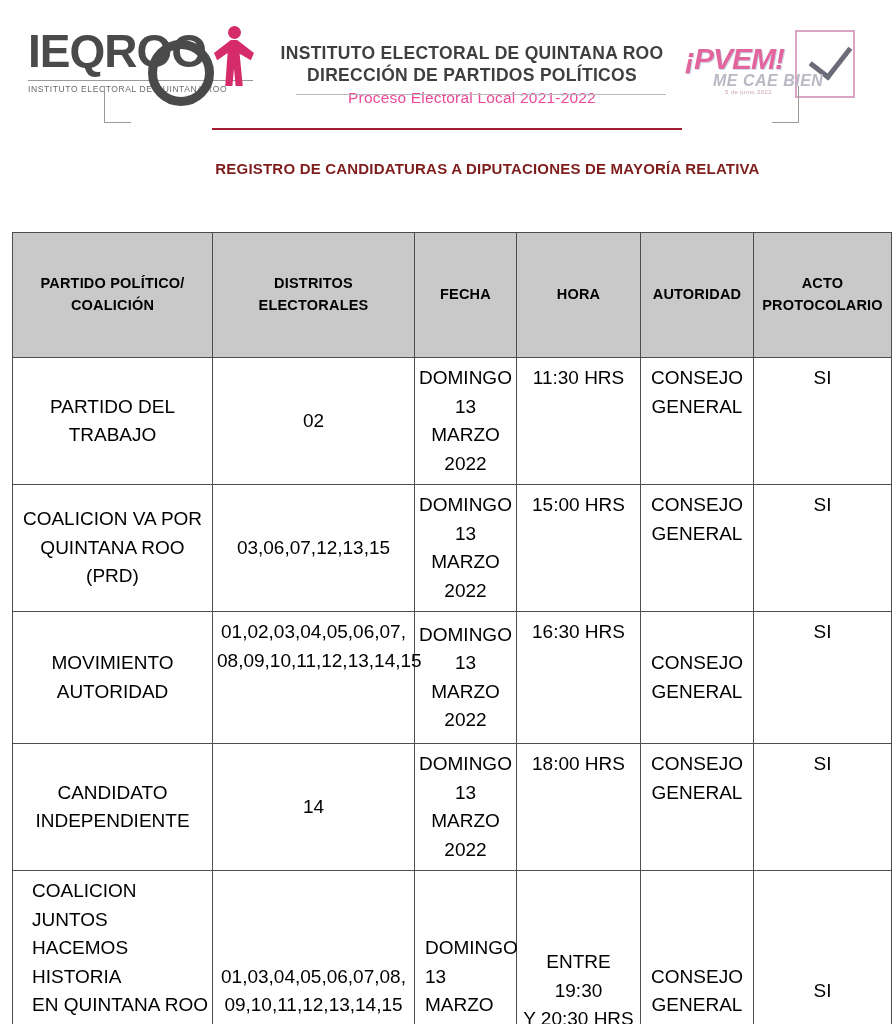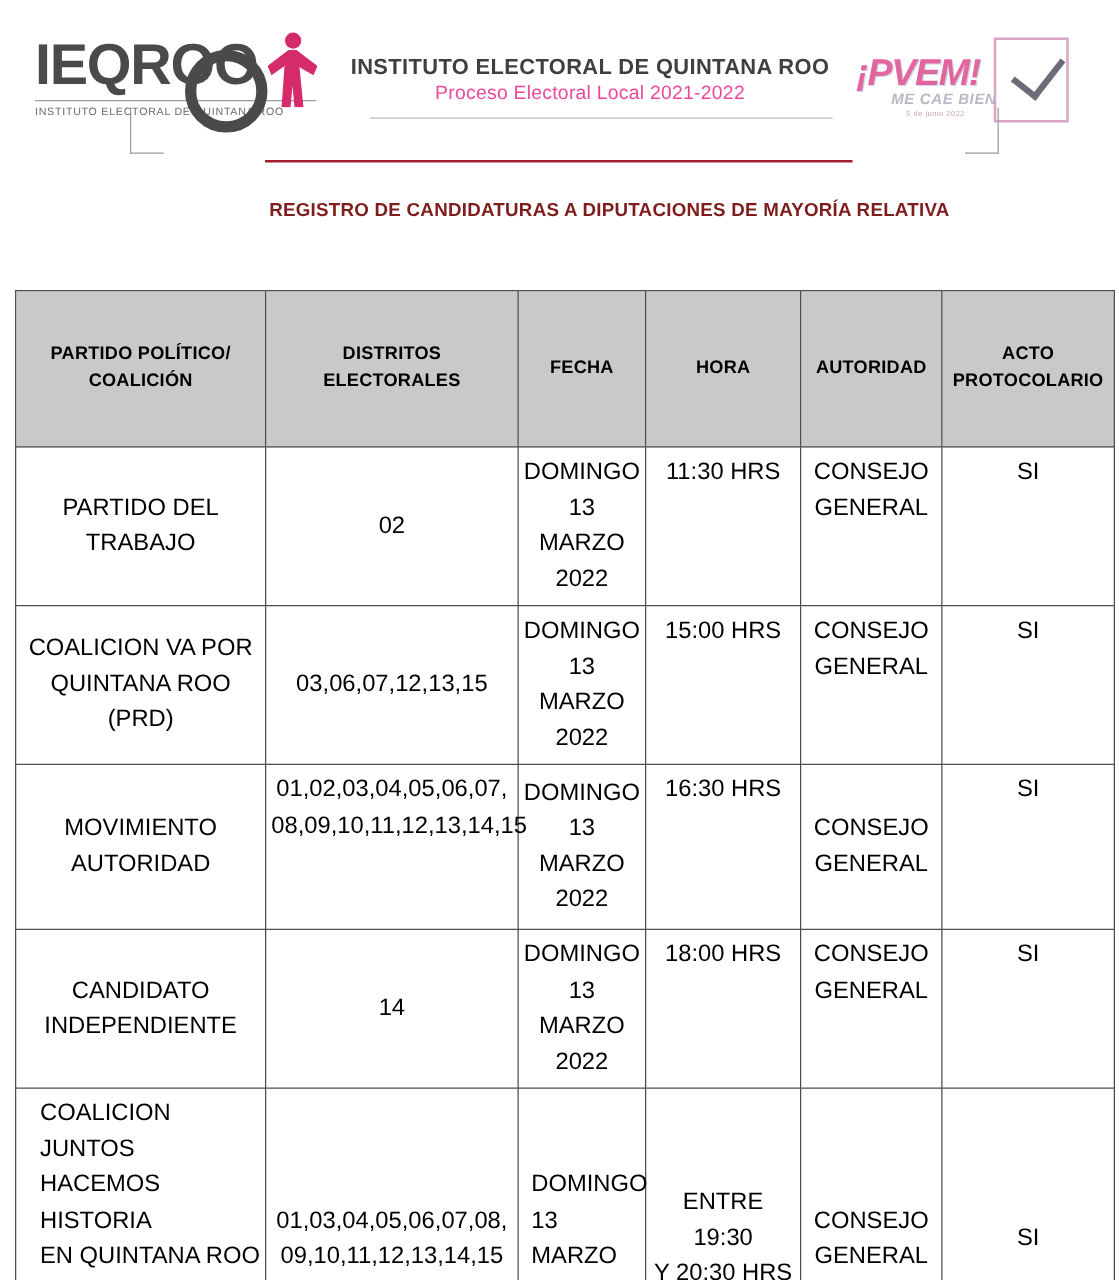--- a/index.html
+++ b/index.html
@@ -126,21 +126,21 @@
     font-weight: bold;
     font-style: italic;
     color: #e2669d;
     letter-spacing: -1px;
     text-shadow: 1px 1px 0 #cfd8e8;
   }
   .brand-sub {
     position: absolute;
     left: 30px;
     top: 48px;
-    font-size: 12px;
+    font-size: 16px;
     font-weight: bold;
     font-style: italic;
     color: #b9b9c6;
     letter-spacing: 0.5px;
     text-align: right;
   }
   .brand-sub2 {
     position: absolute;
     left: 42px;
     top: 65px;
@@ -293,20 +293,21 @@
     <div class="ring"></div>
     <div class="logo-figure">
       <div class="fig-head"></div>
       <div class="fig-body"></div>
     </div>
     <div class="logo-sub">INSTITUTO ELECTORAL DE QUINTANA ROO</div>
   </div>
 
   <div class="title-block">
     <div class="title-line1">INSTITUTO ELECTORAL DE QUINTANA ROO</div>
+    <div class="title-line2">DIRECCIÓN DE PARTIDOS POLÍTICOS</div>
     <div class="title-line3">Proceso Electoral Local 2021-2022</div>
   </div>
   <div class="title-rule"></div>
 
   <div class="brand-right">
     <div class="brand-box"></div>
     <div class="brand-check"></div>
     <div class="brand-word">¡PVEM!</div>
     <div class="brand-sub">ME CAE BIEN</div>
     <div class="brand-sub2">5 de junio 2022</div>

